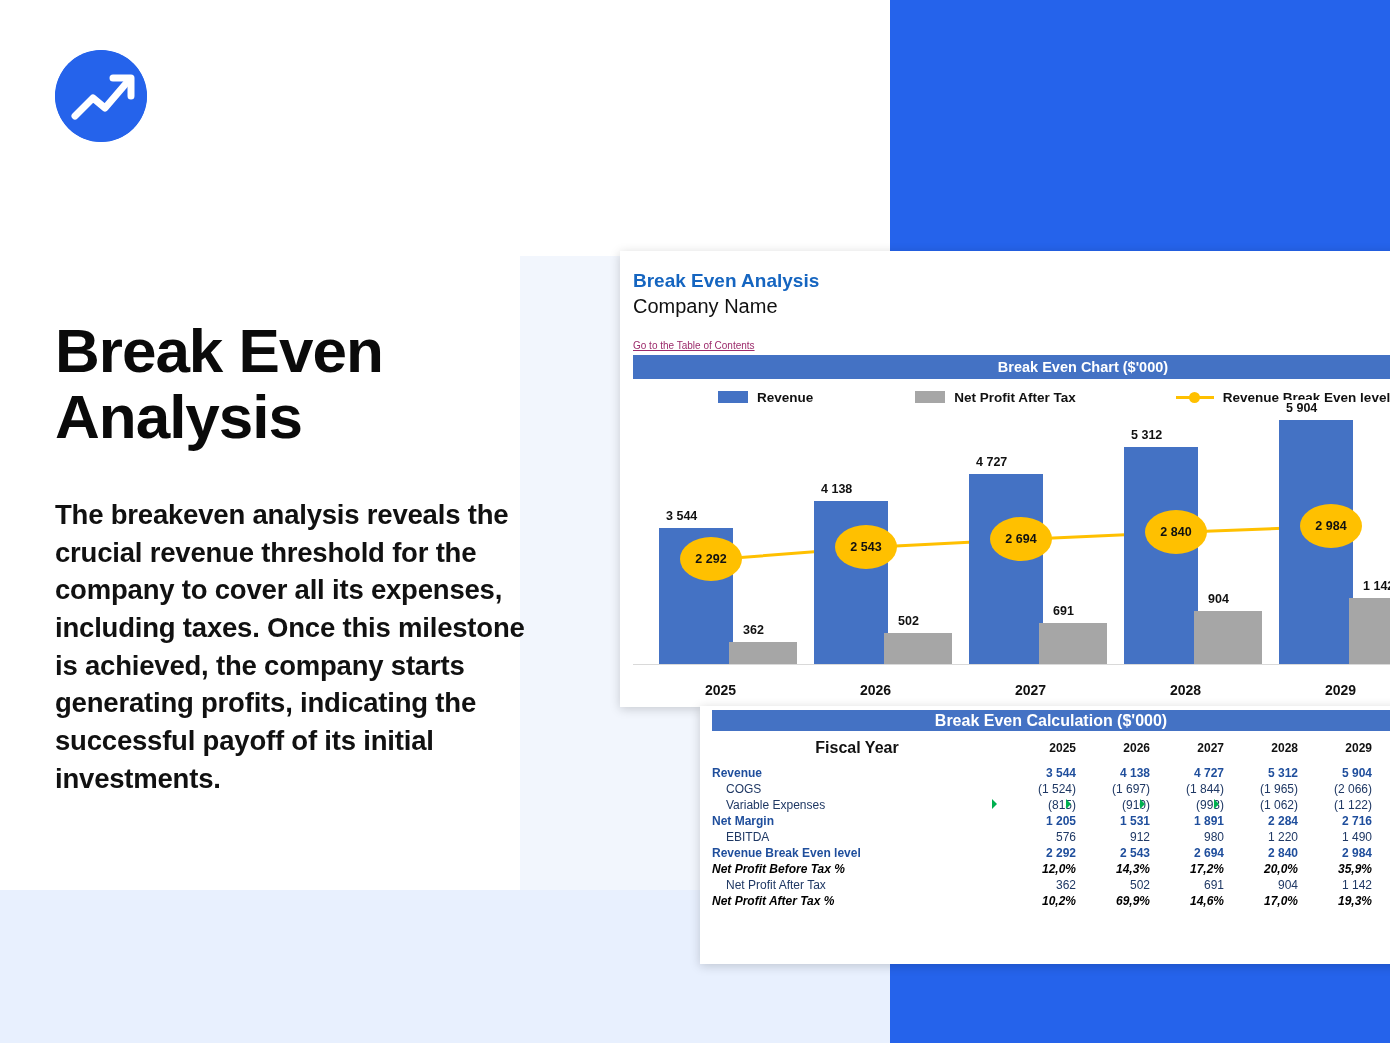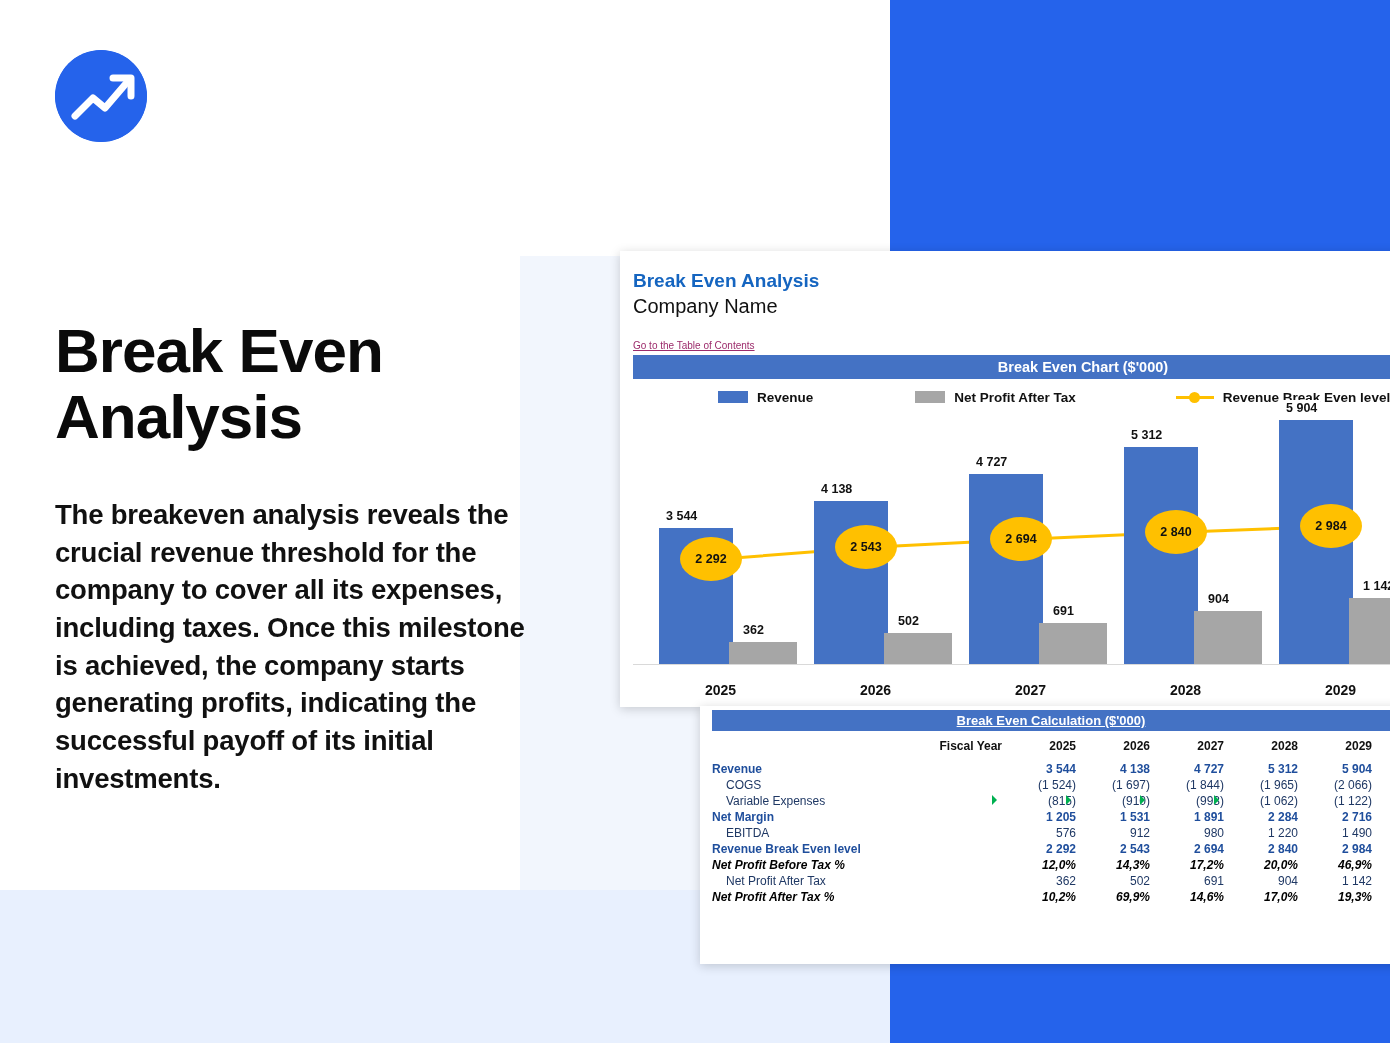--- a/index.html
+++ b/index.html
@@ -127,29 +127,29 @@
     font-size:12.5px; font-weight:bold; color:#111;
   }
 
   
   .table-card {
     position:absolute; left:700px; top:706px; width:710px; height:258px;
     background:#ffffff; box-shadow:0 2px 10px rgba(0,0,0,.18); overflow:hidden;
   }
   .table-banner {
     position:absolute; left:12px; top:4px; width:678px; height:21px;
-    background:#4472c4; color:#fff; font-size:13px; font-weight:bold;
-    display:flex; align-items:center; justify-content:center;text-decoration:underline;
+    background:#4472c4; color:#fff; font-size:16px; font-weight:bold;
+    display:flex; align-items:center; justify-content:center;
   }
   table.calc {
     position:absolute; left:12px; top:32px; width:660px;
     border-collapse:collapse; font-size:12px; color:#1f3864;
   }
   table.calc th, table.calc td { padding:1px 0; }
-  table.calc th.fy { text-align:right; color:#111; font-size:12px; font-weight:bold; padding-bottom:8px;}
+  table.calc th.fy { text-align:center; color:#111; font-size:16px; font-weight:bold; padding-bottom:8px;}
   table.calc th.yr { text-align:right; color:#111; font-size:12px; font-weight:bold; width:74px; padding-bottom:8px;}
   table.calc td.lbl-c { text-align:left; }
   table.calc td.num { text-align:right; width:74px; }
   tr.bold td { font-weight:bold; color:#1f4e9c; }
   tr.sub td.lbl-c { padding-left:14px; color:#1f3864; }
   tr.sub td { color:#1f3864; }
   tr.ital td { font-style:italic; font-weight:bold; color:#000000; }
   .tri {
     position:relative;
     margin-top:8px;
@@ -318,21 +318,21 @@
         <td class="num">2 694</td>
         <td class="num">2 840</td>
         <td class="num">2 984</td>
       </tr>
       <tr class="ital">
         <td class="lbl-c">Net Profit Before Tax %</td>
         <td class="num">12,0%</td>
         <td class="num">14,3%</td>
         <td class="num">17,2%</td>
         <td class="num">20,0%</td>
-        <td class="num">46,9%</td>
+        <td class="num">35,9%</td>
       </tr>
       <tr class="sub">
         <td class="lbl-c">Net Profit After Tax</td>
         <td class="num">362</td>
         <td class="num">502</td>
         <td class="num">691</td>
         <td class="num">904</td>
         <td class="num">1 142</td>
       </tr>
       <tr class="ital">

